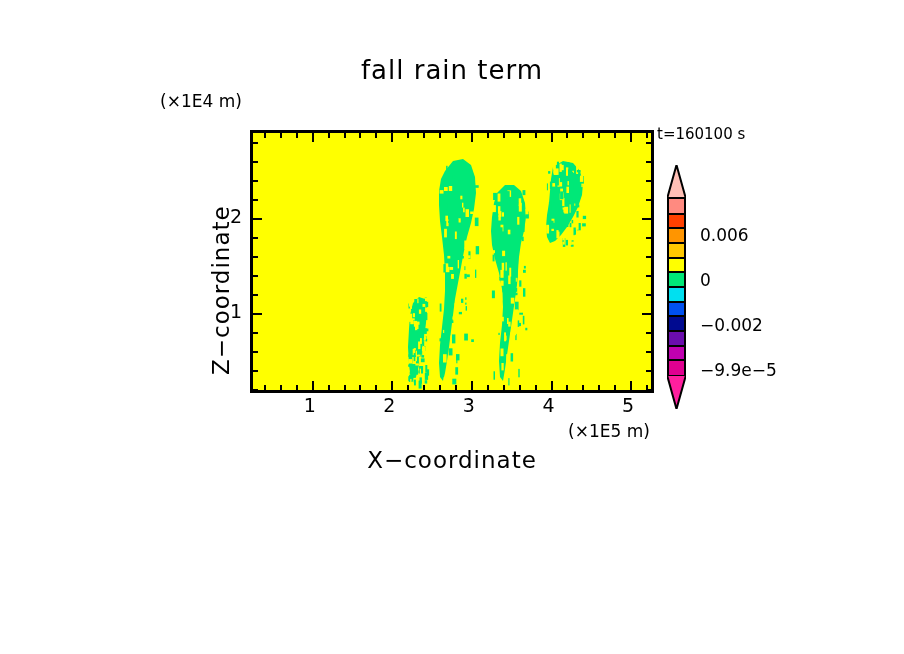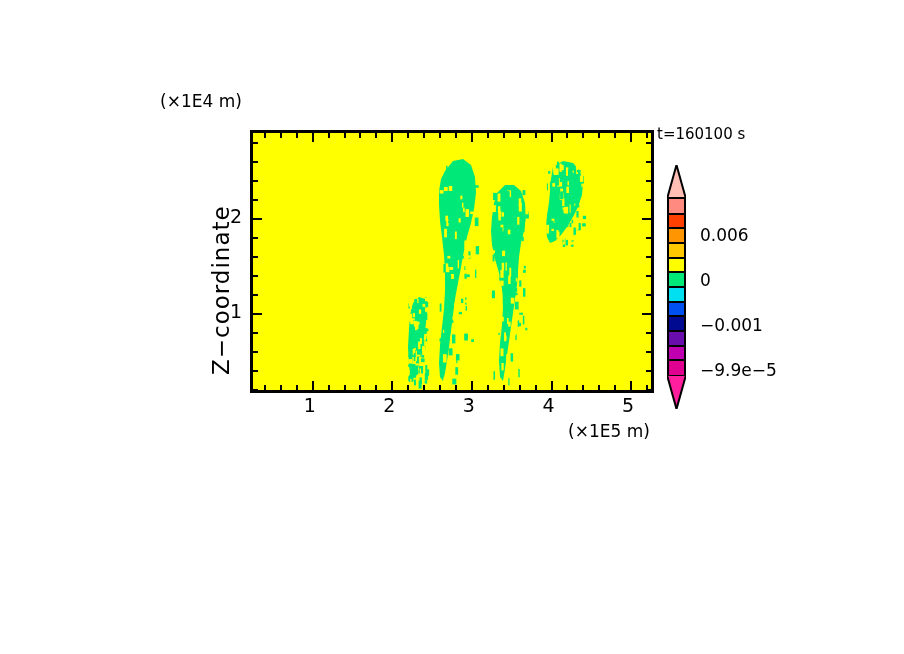--- a/index.html
+++ b/index.html
@@ -183,20 +183,21 @@
     font-size: 17px;
     transform: translateY(-50%);
     white-space: nowrap;
   }
 </style>
 </head>
 <body>
 
 <div id="figure">
 
+  <div class="txt" id="plot-title">fall rain term</div>
 
   <div class="txt" id="y-unit-label">(×1E4 m)</div>
 
   <div class="txt" id="time-label">t=160100 s</div>
 
   <div class="txt" id="y-axis-title">Z−coordinate</div>
 
   <div id="plot-area">
     <svg id="data-canvas" viewBox="0 0 398 257" preserveAspectRatio="none">
         <polygon points="160,170 166,164 172,166 174,176 173,190 171,206 168,220 166,232 163,244 161,250 158,246 156,232 155,214 156,196 157,182" fill="#00e878"></polygon>
@@ -653,20 +654,21 @@
       <div class="txt ticklabel-x" style="left: 548.5px;">4</div>
       <div class="txt ticklabel-x" style="left: 628.1px;">5</div>
     </div>
   <div id="yticklabel-layer">
       <div class="txt ticklabel-y" style="top: 310.852px;">1</div>
       <div class="txt ticklabel-y" style="top: 215.667px;">2</div>
     </div>
 
   <div class="txt" id="x-unit-label">(×1E5 m)</div>
 
+  <div class="txt" id="x-axis-title">X−coordinate</div>
 
   <div id="colorbar-group">
     <svg id="colorbar-arrow-top" viewBox="0 0 19 34" preserveAspectRatio="none">
         <polygon points="9.5,0 19,34 0,34" fill="#ffbfb5" stroke="#000000" stroke-width="2"></polygon>
       </svg>
     <div id="colorbar-body">
         <div class="cb-seg" style="top: 0%; height: 8.33333%; background: rgb(255, 138, 128);"></div>
         <div class="cb-seg" style="top: 8.33333%; height: 8.33333%; background: rgb(255, 64, 0);"></div>
         <div class="cb-seg-line" style="top: calc(8.33333% - 1px);"></div>
         <div class="cb-seg" style="top: 16.6667%; height: 8.33333%; background: rgb(255, 149, 0);"></div>
@@ -690,17 +692,17 @@
         <div class="cb-seg" style="top: 91.6667%; height: 8.33333%; background: rgb(224, 0, 144);"></div>
         <div class="cb-seg-line" style="top: calc(91.6667% - 1px);"></div>
       </div>
     <svg id="colorbar-arrow-bottom" viewBox="0 0 19 34" preserveAspectRatio="none">
         <polygon points="0,0 19,0 9.5,34" fill="#ff1f9e" stroke="#000000" stroke-width="2"></polygon>
       </svg>
   </div>
   <div id="colorbar-label-layer">
       <div class="txt cb-ticklabel" style="top: 234.5px;">0.006</div>
       <div class="txt cb-ticklabel" style="top: 279.5px;">0</div>
-      <div class="txt cb-ticklabel" style="top: 324.5px;">−0.001</div>
+      <div class="txt cb-ticklabel" style="top: 324.5px;">−0.002</div>
       <div class="txt cb-ticklabel" style="top: 369.5px;">−9.9e−5</div>
     </div>
 
 </div>
 
 </body></html>

